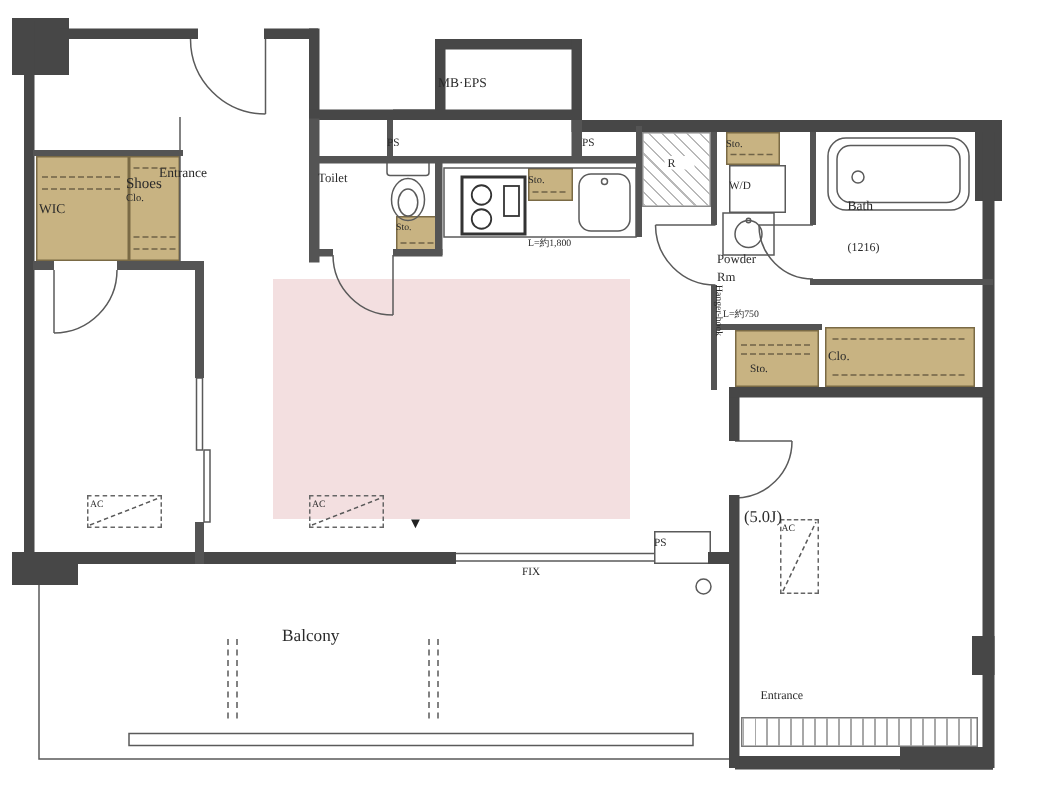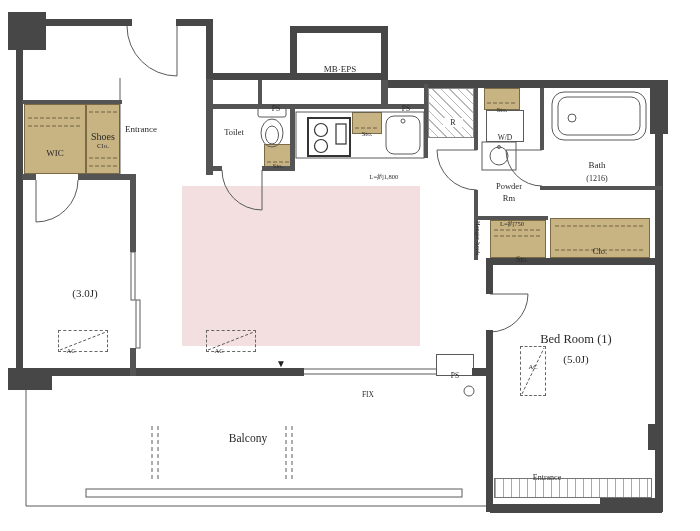--- a/index.html
+++ b/index.html
@@ -1,20 +1,20 @@
 <!DOCTYPE html>
 <html><head>
 <meta charset="utf-8">
 <style>
   html,body{margin:0;padding:0;background:#fff;}
   .plan{position:relative;width:700px;height:531px;background:#fff;overflow:hidden;
         font-family:"Liberation Serif","DejaVu Serif",serif;color:#222;}
   .wall{position:absolute;background:#474747;}
   .wall2{position:absolute;background:#545454;}
-  .lbl{position:absolute;text-align:center;line-height:1.15;white-space:nowrap;color:#2a2a2a;margin-top:14px;}
+  .lbl{position:absolute;line-height:1.15;white-space:nowrap;color:#2a2a2a;}
   .tan{position:absolute;background:#c8b382;border:1px solid #7a6a45;box-sizing:border-box;}
   .pink{position:absolute;background:#f3dfe0;}
   .hatch{position:absolute;border:1px solid #8a8a8a;box-sizing:border-box;
          background:repeating-linear-gradient(45deg,#b9b9b9 0 1px,transparent 1px 6px);}
   .dashbox{position:absolute;border:1px dashed #666;box-sizing:border-box;}
   .thinbox{position:absolute;border:1px solid #5a5a5a;background:#fff;box-sizing:border-box;}
   .counterstrip{position:absolute;border:1px solid #777;box-sizing:border-box;
          background:repeating-linear-gradient(90deg,#a8a8a8 0 1px,transparent 1px 8px);}
   .vtext{writing-mode:vertical-rl;}
   svg.overlay{position:absolute;left:0;top:0;}
@@ -200,32 +200,30 @@
   <div class="lbl" style="left:212px;top:114px;width:44px;font-size:8.5px">Toilet</div>
 
   <div class="lbl" style="left:352px;top:116px;width:30px;font-size:7px">Sto.</div>
   <div class="lbl" style="left:264px;top:148px;width:28px;font-size:6.5px">Sto.</div>
   <div class="lbl" style="left:484px;top:92px;width:36px;font-size:7px">Sto.</div>
   <div class="lbl" style="left:500px;top:242px;width:44px;font-size:7.5px">Sto.</div>
 
   <div class="lbl" style="left:486px;top:120px;width:38px;font-size:7.5px">W/D</div>
   <div class="lbl chip" style="left:443px;top:104px;width:16px;font-size:8px">R</div>
 
-  <div class="lbl" style="left:565px;top:146px;width:64px;font-size:9px">Bath</div>
+  <div class="lbl" style="left:565px;top:132px;width:64px;font-size:9px">Bath</div>
   <div class="lbl" style="left:565px;top:160px;width:64px;font-size:8px">(1216)</div>
   <div class="lbl" style="left:478px;top:168px;width:62px;font-size:8.5px">Powder</div>
   <div class="lbl" style="left:478px;top:180px;width:62px;font-size:8.5px">Rm</div>
 
   <div class="lbl vtext" style="left:468px;top:190px;width:14px;height:68px;font-size:6.5px">Hanger-hook</div>
   <div class="lbl" style="left:482px;top:206px;width:60px;font-size:6.5px">L=約750</div>
   <div class="lbl" style="left:352px;top:159px;width:64px;font-size:6.5px">L=約1,800</div>
   <div class="lbl" style="left:552px;top:233px;width:96px;font-size:8.5px">Clo.</div>
 
-  <div class="lbl" style="left:25px;top:273px;width:120px;font-size:11px">(3.0J)</div>
-  <div class="lbl" style="left:496px;top:318px;width:160px;font-size:12.5px">Bed Room (1)</div>
   <div class="lbl" style="left:496px;top:339px;width:160px;font-size:11px">(5.0J)</div>
 
   <div class="lbl" style="left:188px;top:418px;width:120px;font-size:11.5px">Balcony</div>
   <div class="lbl" style="left:507px;top:459px;width:80px;font-size:8px">Entrance</div>
   <div class="lbl" style="left:348px;top:377px;width:40px;font-size:7.5px">FIX</div>
 
   <div class="lbl" style="left:60px;top:333px;width:22px;font-size:6.5px">AC</div>
   <div class="lbl" style="left:208px;top:333px;width:22px;font-size:6.5px">AC</div>
   <div class="lbl" style="left:521px;top:349px;width:24px;font-size:6.5px">AC</div>
 

